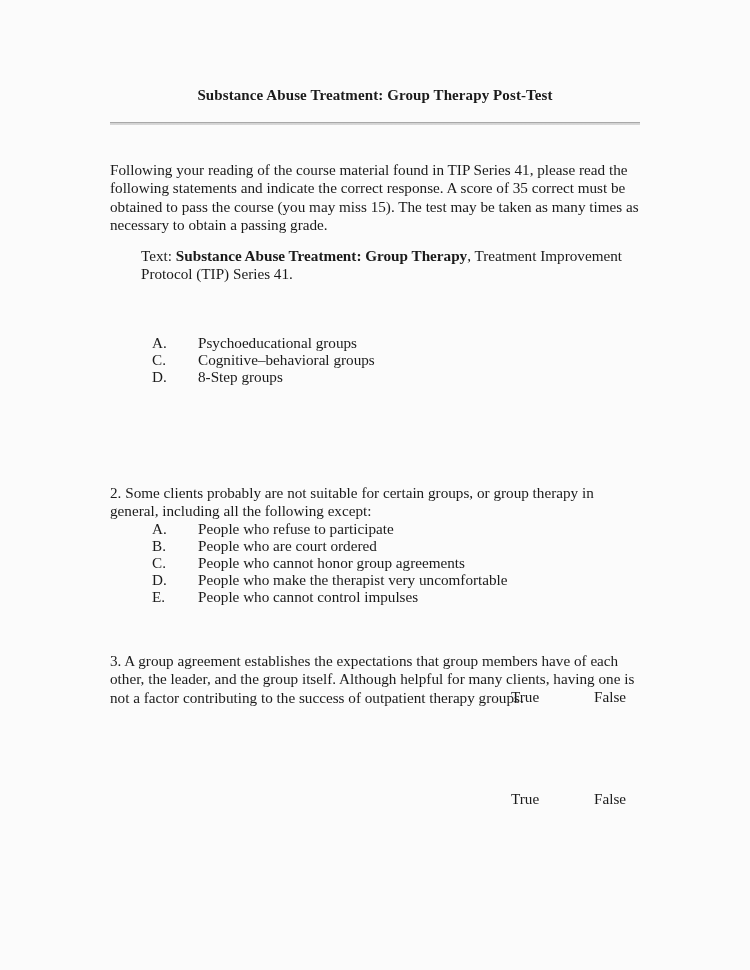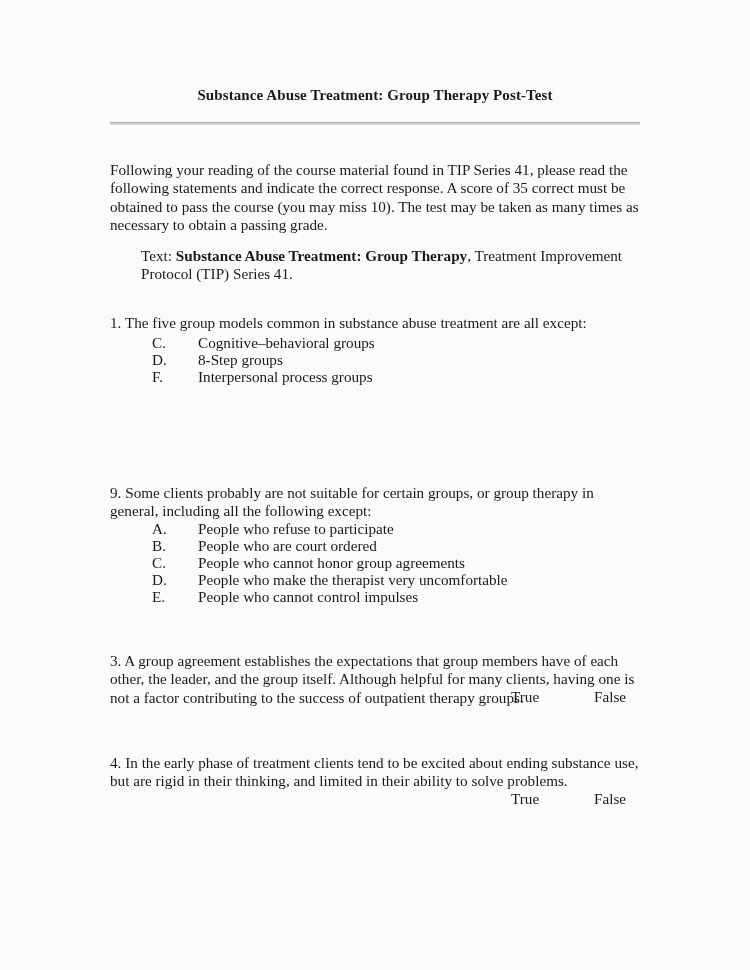--- a/index.html
+++ b/index.html
@@ -107,39 +107,38 @@
 </style>
 </head>
 <body>
 
 <div class="page">
 
   <div class="doc-title">Substance Abuse Treatment: Group Therapy Post-Test</div>
 
   <div class="title-rule"></div>
 
-  <p class="body-block intro">Following your reading of the course material found in TIP Series 41, please read the following statements and indicate the correct response.  A score of 35 correct must be obtained to pass the course (you may miss 10).  The test may be taken as many times as necessary to obtain a passing grade.</p>
+  <p class="body-block intro">Following your reading of the course material found in TIP Series 41, please read the following statements and indicate the correct response.  A score of 35 correct must be obtained to pass the course (you may miss 15).  The test may be taken as many times as necessary to obtain a passing grade.</p>
 
   <p class="body-block textline"><span>Text: </span><span class="bold">Substance Abuse Treatment: Group Therapy</span><span>, Treatment Improvement Protocol (TIP) Series 41.</span></p>
 
-  <p class="body-block q1-stem">1. The five group models common in substance abuse treatment are all except:</p>
 
   <div class="options opt1">
+    <div class="opt-row">
+      <span class="opt-letter">A.</span><span class="opt-text">Psychoeducational groups</span>
+    </div>
     <div class="opt-row">
       <span class="opt-letter">C.</span><span class="opt-text">Cognitive–behavioral groups</span>
     </div>
     <div class="opt-row">
       <span class="opt-letter">D.</span><span class="opt-text">8-Step groups</span>
     </div>
-    <div class="opt-row">
-      <span class="opt-letter">F.</span><span class="opt-text">Interpersonal process groups</span>
-    </div>
   </div>
 
-  <p class="body-block q2-stem">9. Some clients probably are not suitable for certain groups, or group therapy in general, including all the following except:</p>
+  <p class="body-block q2-stem">2. Some clients probably are not suitable for certain groups, or group therapy in general, including all the following except:</p>
 
   <div class="options opt2">
     <div class="opt-row">
       <span class="opt-letter">A.</span><span class="opt-text">People who refuse to participate</span>
     </div>
     <div class="opt-row">
       <span class="opt-letter">B.</span><span class="opt-text">People who are court ordered</span>
     </div>
     <div class="opt-row">
       <span class="opt-letter">C.</span><span class="opt-text">People who cannot honor group agreements</span>
@@ -152,20 +151,19 @@
     </div>
   </div>
 
   <p class="body-block q3-stem">3. A group agreement establishes the expectations that group members have of each other, the leader, and the group itself. Although helpful for many clients, having one is not a factor contributing to the success of outpatient therapy groups.</p>
 
   <div class="tf-row tf3">
     <span class="tf-true">True</span>
     <span class="tf-false">False</span>
   </div>
 
-  <p class="body-block q4-stem">4. In the early phase of treatment clients tend to be excited about ending substance use, but are rigid in their thinking, and limited in their ability to solve problems.</p>
 
   <div class="tf-row tf4">
     <span class="tf-true">True</span>
     <span class="tf-false">False</span>
   </div>
 
 </div>
 
 </body></html>

